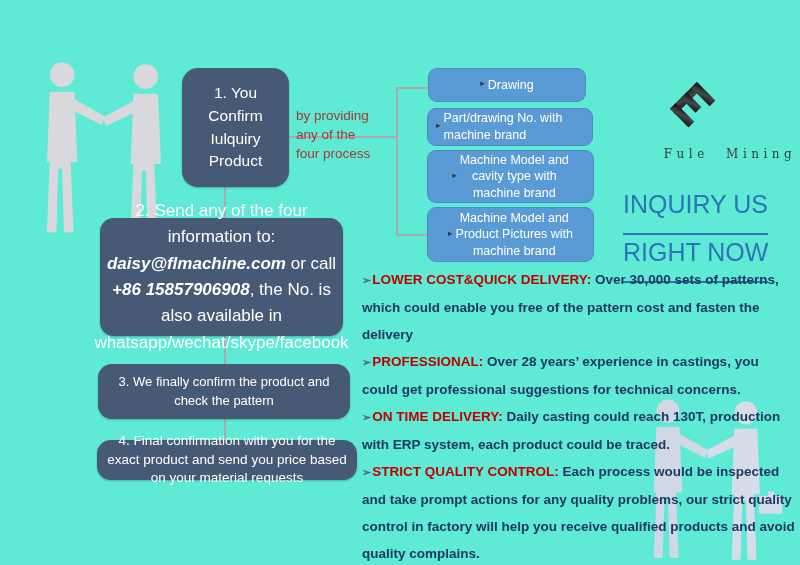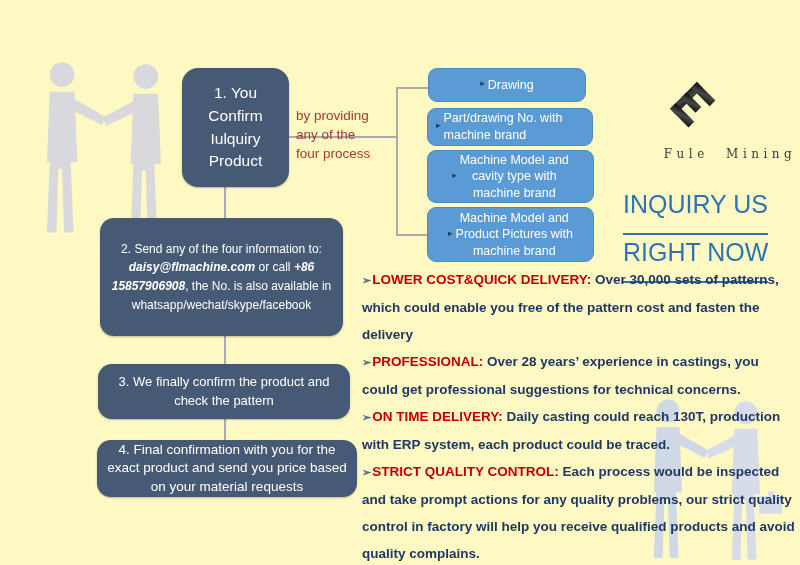--- a/index.html
+++ b/index.html
@@ -1,35 +1,35 @@
 <!DOCTYPE html>
 <html><head>
 <meta charset="utf-8">
 <style>
   html,body{margin:0;padding:0;background:#ffffff;}
   #canvas{
-    position:relative;width:800px;height:565px;background:#fef9c3;overflow:hidden;
+    position:relative;width:800px;height:565px;background:#5eead4;overflow:hidden;
     font-family:"Liberation Sans",sans-serif;
   }
   .preline{white-space:pre-line;}
   
   .sil{position:absolute;z-index:0;}
   
   .line{position:absolute;background:#a8aaad;z-index:1;}
   
   .darkbox{
     position:absolute;z-index:2;background:#475a75;color:#ffffff;
     border-radius:14px;display:flex;align-items:center;justify-content:center;
     text-align:center;box-sizing:border-box;box-shadow:0 1px 2px rgba(0,0,0,.25);
   }
   #box1{left:182px;top:68px;width:107px;height:119px;font-size:15.5px;line-height:1.48;border-radius:16px;}
-  #box2{left:100px;top:218px;width:243px;height:118px;font-size:12px;line-height:1.55;padding:4px 10px;}
+  #box2{left:100px;top:218px;width:243px;height:118px;font-size:17px;line-height:1.55;padding:4px 10px;}
   #box2 .hl{font-weight:bold;font-style:italic;}
   #box3{left:98px;top:364px;width:252px;height:55px;font-size:13px;line-height:1.4;}
-  #box4{left:97px;top:440px;width:260px;height:57px;font-size:13.5px;line-height:1.38;}
+  #box4{left:97px;top:440px;width:260px;height:40px;font-size:13.5px;line-height:1.38;}
   
   #connector-label{
     position:absolute;left:296px;top:106px;width:96px;z-index:2;
     color:#a93832;font-size:13.5px;line-height:1.42;font-weight:500;
   }
   
   .method{
     position:absolute;z-index:2;background:#5b9bd5;border:1px solid #4d8ac2;color:#ffffff;
     border-radius:9px;display:flex;align-items:center;justify-content:center;
     text-align:center;font-size:12.5px;line-height:1.33;box-sizing:border-box;

